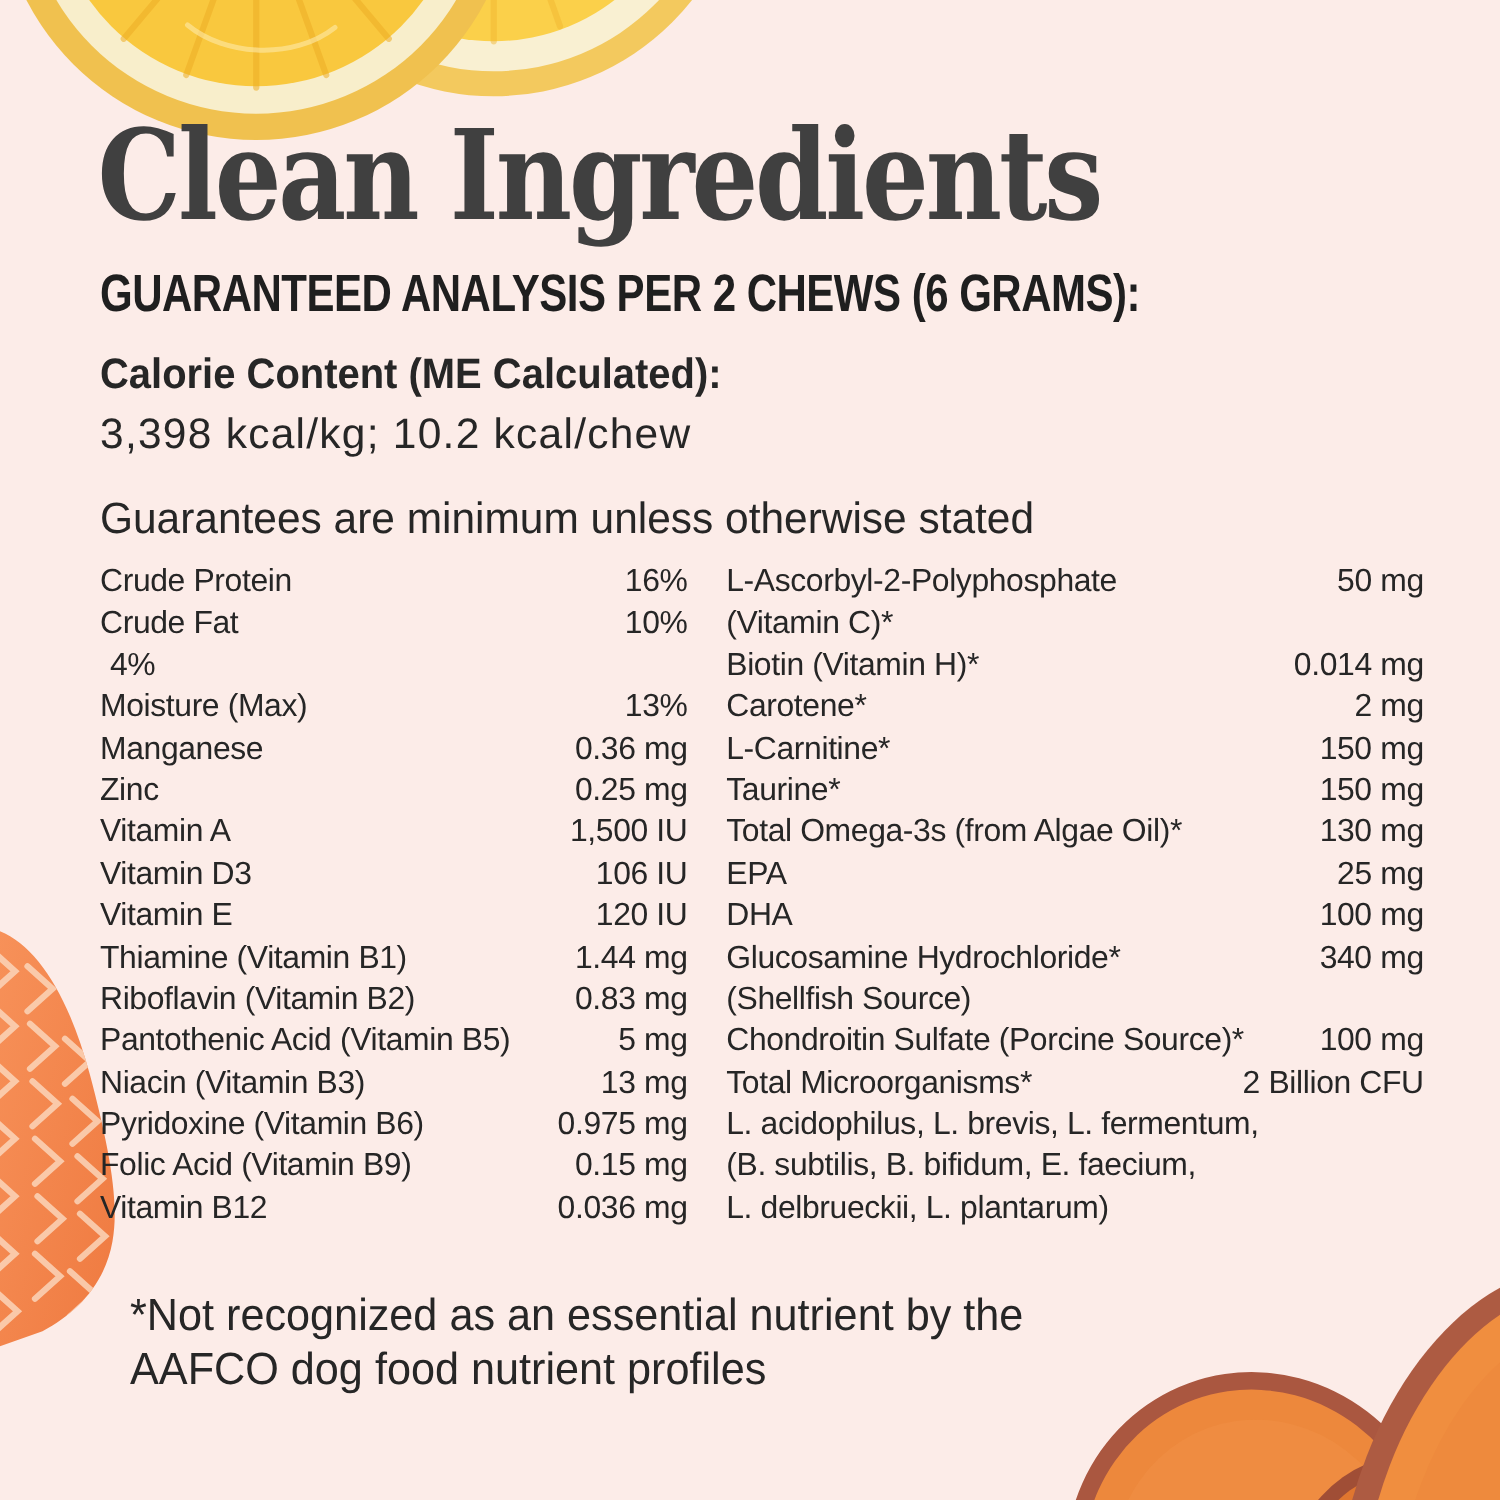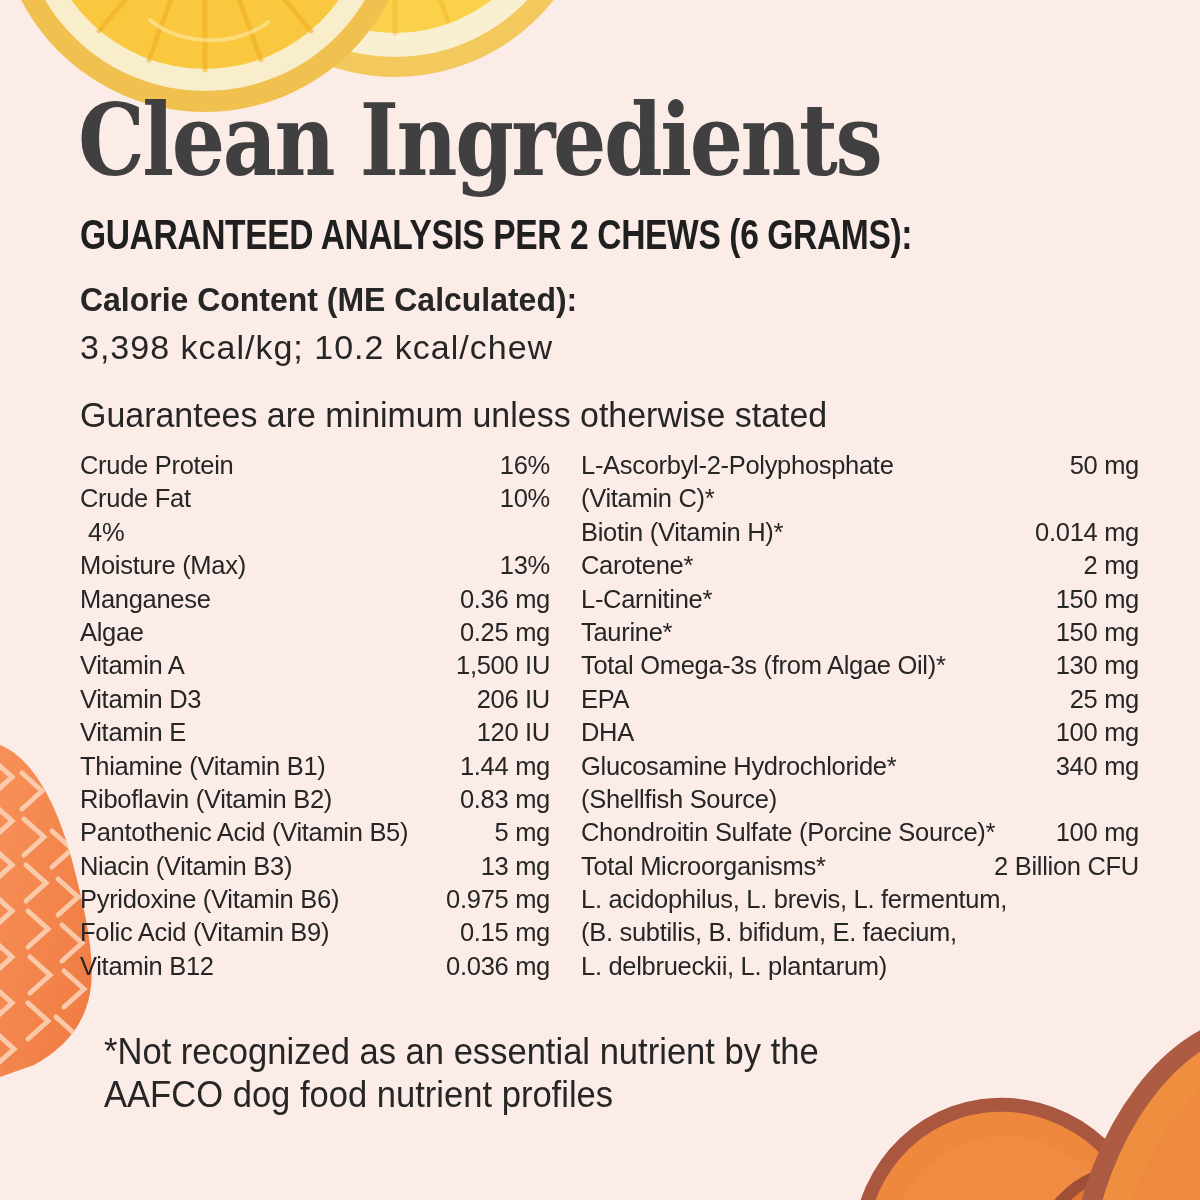--- a/index.html
+++ b/index.html
@@ -174,30 +174,30 @@
         </div>
         <div class="row">
           <span class="lbl">Moisture (Max)</span>
           <span class="val">13%</span>
         </div>
         <div class="row">
           <span class="lbl">Manganese</span>
           <span class="val">0.36 mg</span>
         </div>
         <div class="row">
-          <span class="lbl">Algae</span>
+          <span class="lbl">Zinc</span>
           <span class="val">0.25 mg</span>
         </div>
         <div class="row">
           <span class="lbl">Vitamin A</span>
           <span class="val">1,500 IU</span>
         </div>
         <div class="row">
           <span class="lbl">Vitamin D3</span>
-          <span class="val">206 IU</span>
+          <span class="val">106 IU</span>
         </div>
         <div class="row">
           <span class="lbl">Vitamin E</span>
           <span class="val">120 IU</span>
         </div>
         <div class="row">
           <span class="lbl">Thiamine (Vitamin B1)</span>
           <span class="val">1.44 mg</span>
         </div>
         <div class="row">

